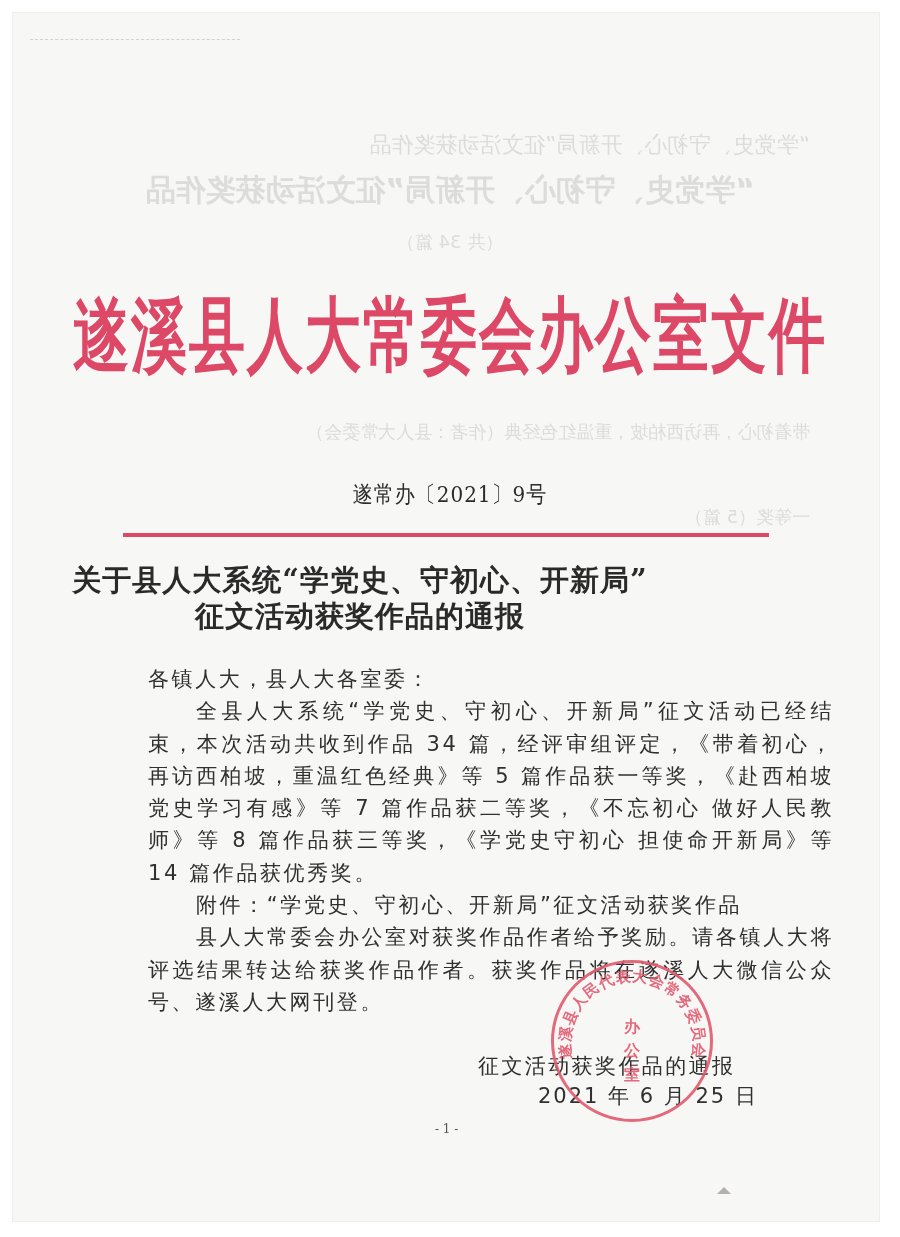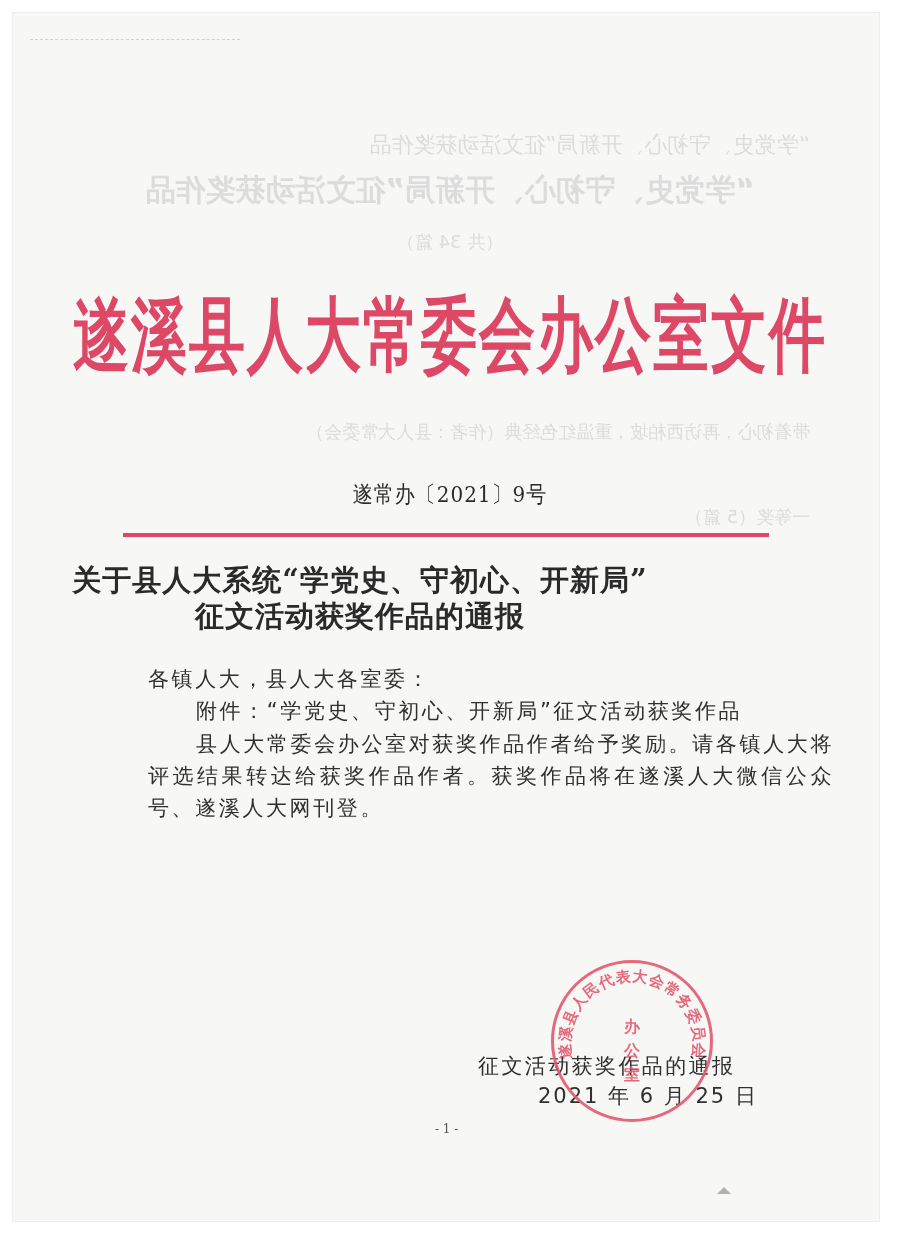--- a/index.html
+++ b/index.html
@@ -97,20 +97,21 @@
 
 <div class="red-rule"></div>
 
 <div class="notice-title">
   <div>关于县人大系统“学党史、守初心、开新局”</div>
   <div>征文活动获奖作品的通报</div>
 </div>
 
 <div class="body">
   <p>各镇人大，县人大各室委：</p>
+  <p class="indent">全县人大系统“学党史、守初心、开新局”征文活动已经结束，本次活动共收到作品 34 篇，经评审组评定，《带着初心，再访西柏坡，重温红色经典》等 5 篇作品获一等奖，《赴西柏坡党史学习有感》等 7 篇作品获二等奖，《不忘初心 做好人民教师》等 8 篇作品获三等奖，《学党史守初心 担使命开新局》等 14 篇作品获优秀奖。</p>
   <p class="indent attachment">附件：“学党史、守初心、开新局”征文活动获奖作品</p>
   <p class="indent">县人大常委会办公室对获奖作品作者给予奖励。请各镇人大将评选结果转达给获奖作品作者。获奖作品将在遂溪人大微信公众号、遂溪人大网刊登。</p>
 </div>
 
 <div class="signature">征文活动获奖作品的通报</div>
 <div class="date">2021 年 6 月 25 日</div>
 
 <div class="seal">
   <svg width="162" height="162" viewBox="0 0 162 162">
     <defs>

